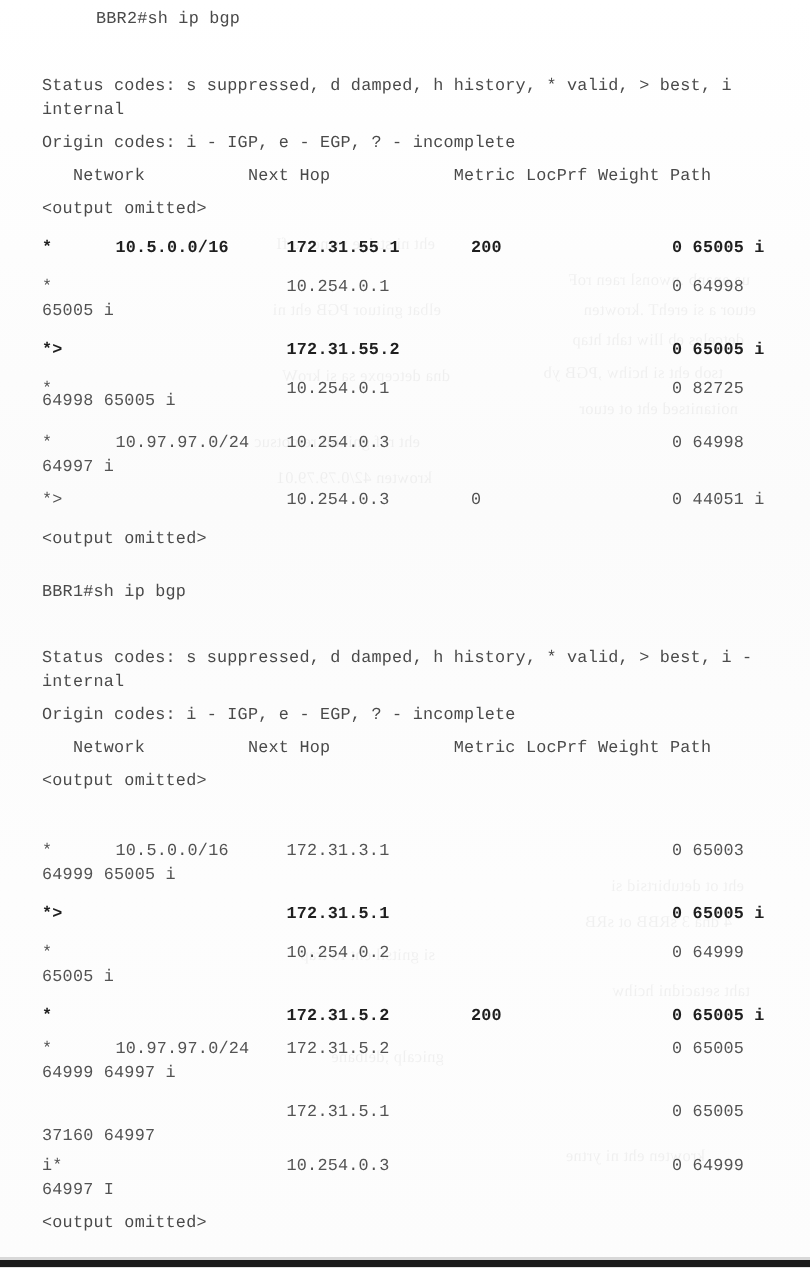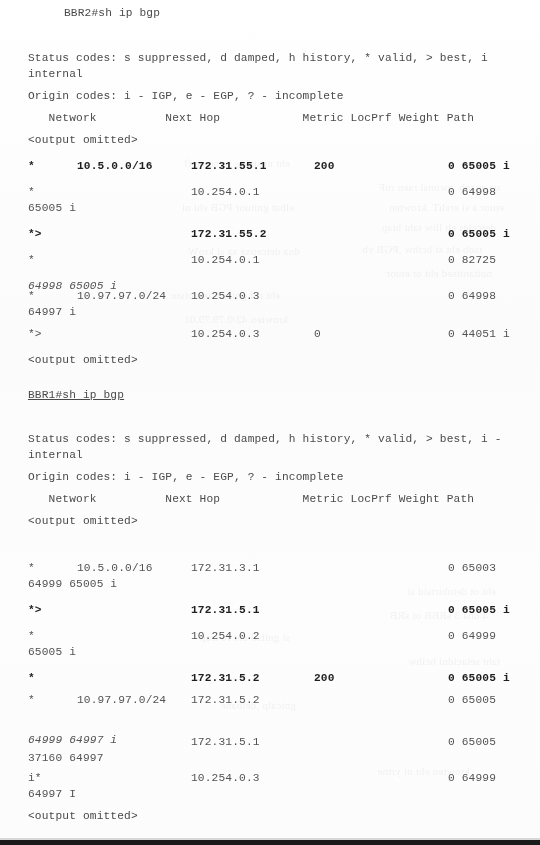--- a/index.html
+++ b/index.html
@@ -172,21 +172,21 @@
       <span class="c-weight strong">0 65005 i</span>
     </div>
 
     <div class="row" style="top:254px;">
       <span class="c-flag   normal">*</span>
       <span class="c-net    normal"></span>
       <span class="c-hop    normal">10.254.0.1</span>
       <span class="c-metric normal"></span>
       <span class="c-weight normal">0 82725</span>
     </div>
-    <div class="row" style="top:280px;font-style:italic;">
+    <div class="row" style="top:262px;">
       <span class="wrap normal">64998 65005 i</span>
     </div>
 
     <div class="row" style="top:290px;">
       <span class="c-flag   normal">*</span>
       <span class="c-net    normal">10.97.97.0/24</span>
       <span class="c-hop    normal">10.254.0.3</span>
       <span class="c-metric normal"></span>
       <span class="c-weight normal">0 64998</span>
     </div>
@@ -197,21 +197,21 @@
     <div class="row" style="top:328px;">
       <span class="c-flag   normal">*&gt;</span>
       <span class="c-net    normal"></span>
       <span class="c-hop    normal">10.254.0.3</span>
       <span class="c-metric normal">0</span>
       <span class="c-weight normal">0 44051 i</span>
     </div>
 
     <div class="line" style="top:354px;">&lt;output omitted&gt;</div>
 
-    <div class="line" style="top:389px;text-decoration:underline;">BBR1#sh ip bgp</div>
+    <div class="line" style="top:389px;">BBR1#sh ip bgp</div>
     <div class="line" style="top:433px;">Status codes: s suppressed, d damped, h history, * valid, &gt; best, i -</div>
     <div class="line" style="top:449px;">internal</div>
     <div class="line" style="top:471px;">Origin codes: i - IGP, e - EGP, ? - incomplete</div>
     <div class="line" style="top:493px;">   Network          Next Hop            Metric LocPrf Weight Path</div>
     <div class="line" style="top:515px;">&lt;output omitted&gt;</div>
 
     <div class="row" style="top:562px;">
       <span class="c-flag   normal">*</span>
       <span class="c-net    normal">10.5.0.0/16</span>
       <span class="c-hop    normal">172.31.3.1</span>
@@ -249,21 +249,21 @@
       <span class="c-weight strong">0 65005 i</span>
     </div>
 
     <div class="row" style="top:694px;">
       <span class="c-flag   normal">*</span>
       <span class="c-net    normal">10.97.97.0/24</span>
       <span class="c-hop    normal">172.31.5.2</span>
       <span class="c-metric normal"></span>
       <span class="c-weight normal">0 65005</span>
     </div>
-    <div class="row" style="top:734px;font-style:italic;">
+    <div class="row" style="top:710px;">
       <span class="wrap normal">64999 64997 i</span>
     </div>
 
     <div class="row" style="top:736px;">
       <span class="c-flag   normal"></span>
       <span class="c-net    normal"></span>
       <span class="c-hop    normal">172.31.5.1</span>
       <span class="c-metric normal"></span>
       <span class="c-weight normal">0 65005</span>
     </div>

